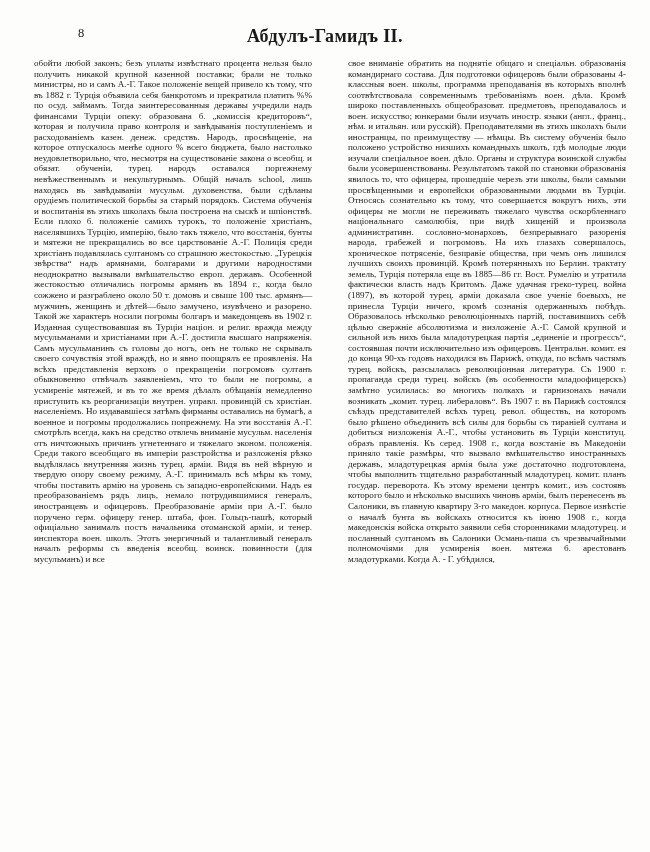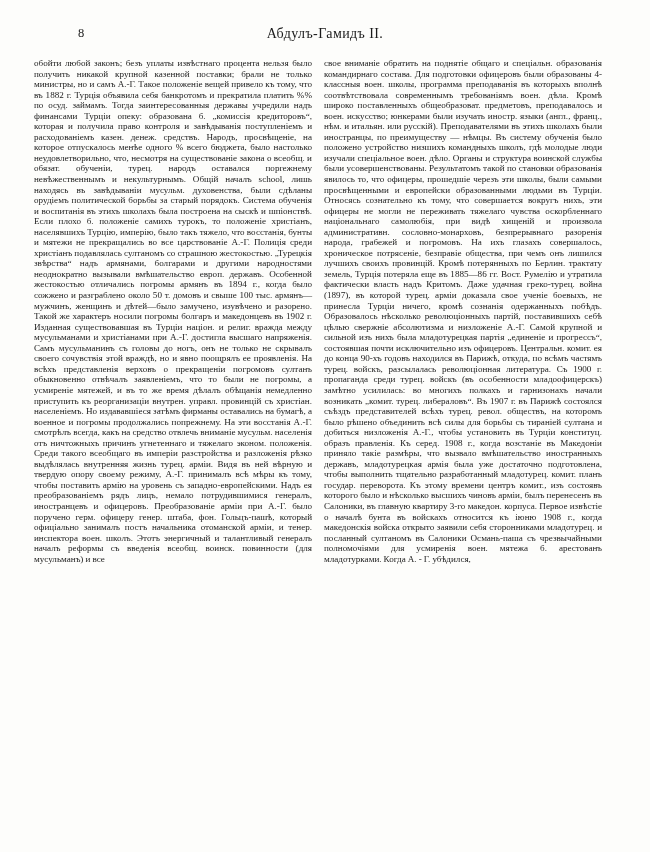--- a/index.html
+++ b/index.html
@@ -33,27 +33,27 @@
     top: 0;
     font-size: 12.5px;
     letter-spacing: 0.2px;
   }
   .running-title {
     position: absolute;
     left: 0;
     right: 0;
     top: 0;
     text-align: center;
-    font-size: 14px;
-    font-weight: normal;
+    font-size: 18px;
+    font-weight: bold;
     letter-spacing: 0.4px;
   }
   .columns {
     display: flex;
-    gap: 12px;
+    gap: 36px;
     align-items: center;
   }
   .col {
     width: 278px;
     flex: 0 0 278px;
   }
   .col p {
     margin: 0;
     font-size: 9.1px;
     line-height: 10.55px;

